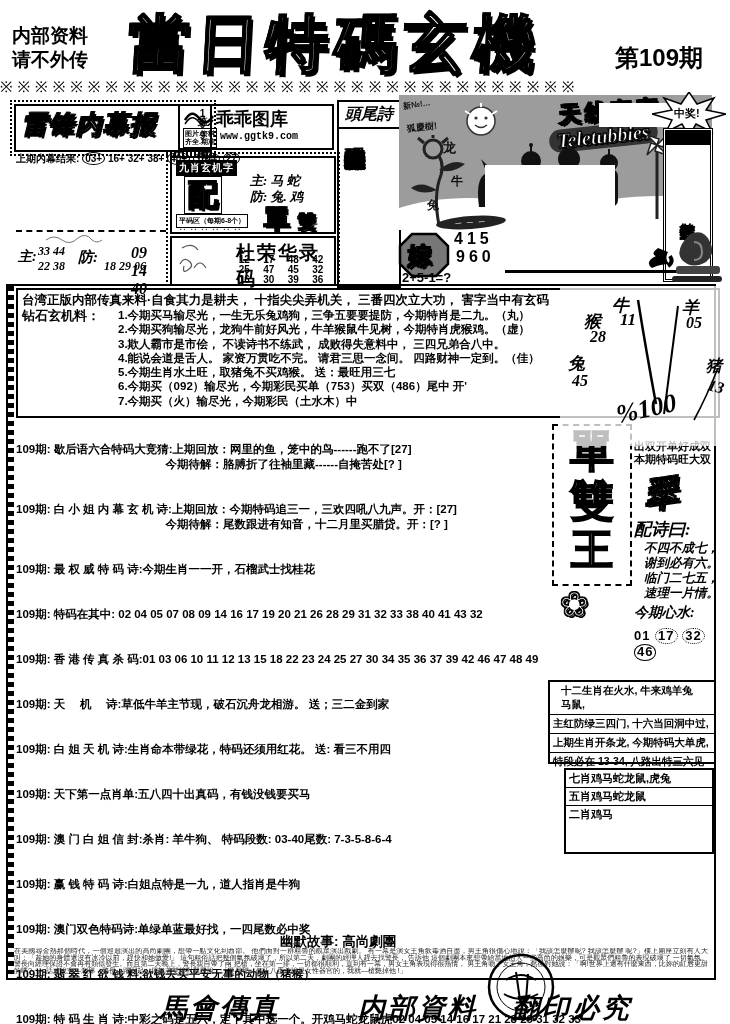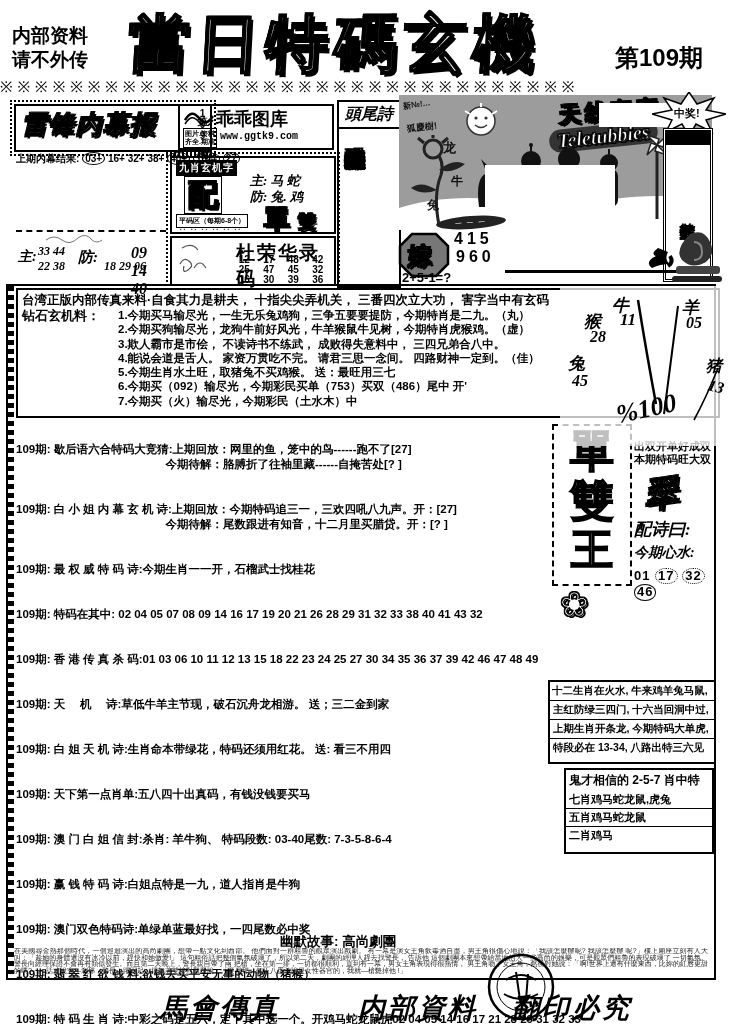--- a/index.html
+++ b/index.html
@@ -275,38 +275,43 @@
     <div class="b outline" style="font-size:44px;line-height:50px;-webkit-text-stroke:1.5px #000;text-shadow:none;">雙</div>
     <div class="b outline" style="font-size:42px;line-height:48px;-webkit-text-stroke:1.5px #000;text-shadow:none;">王</div>
   </div>
   <span class="abs outline2" style="left:560px;top:584px;font-size:34px;z-index:3;-webkit-text-stroke:1px #000;">❀</span>
 
   <div class="abs" style="left:634px;top:440px;width:92px;z-index:3;">
     <div class="b" style="font-size:11px;line-height:13px;">出双开单好成双</div>
     <div class="b" style="font-size:11px;line-height:13px;">本期特码旺大双</div>
     <div class="hand outline2" style="font-size:34px;margin:2px 0 0 10px;-webkit-text-stroke:1px #000;transform:rotate(-8deg);">翠</div>
     <div class="b hand" style="font-size:17px;margin-top:4px;">配诗曰:</div>
+    <div class="hand" style="font-size:12.5px;line-height:15px;margin-left:10px;">
+      <div>不四不成七，</div>
+      <div>谢到必有六。</div>
+      <div>临门二七五，</div>
+      <div>速理一片情。</div>
+    </div>
     <div class="hand" style="font-size:14px;margin-top:3px;">今期心水:</div>
     <div class="b" style="font-size:13px;margin-top:6px;letter-spacing:1px;">
       <span>01</span>
       <span class="circ" style="border-style:dotted;">17</span>
       <span class="circ" style="border-style:dotted;">32</span>
       <span class="circ">46</span>
     </div>
   </div>
 
   <div class="abs box" style="left:548px;top:680px;width:164px;height:80px;background:#fff;z-index:3;font-size:10.5px;font-weight:bold;">
-    <div class="underl" style="padding:2px 2px;">十二生肖在火水, 牛来鸡羊兔马鼠,</div>
+    <div class="underl" style="padding:2px 11px;">十二生肖在火水, 牛来鸡羊兔马鼠,</div>
     <div class="underl" style="padding:2px 3px;">主红防绿三四门, 十六当回洞中过,</div>
     <div class="underl" style="padding:2px 3px;">上期生肖开条龙, 今期特码大单虎,</div>
     <div style="padding:2px 3px;">特段必在 13-34, 八路出特三六见</div>
   </div>
 
   <div class="abs box" style="left:564px;top:768px;width:146px;height:82px;background:#fff;z-index:3;font-weight:bold;">
-    <div style="font-size:12px;padding:2px 3px;">鬼才相信的 2-5-7 肖中特</div>
     <div class="underl" style="font-size:11px;padding:1px 3px;">七肖鸡马蛇龙鼠,虎兔</div>
     <div class="underl" style="font-size:11px;padding:1px 3px;">五肖鸡马蛇龙鼠</div>
     <div style="font-size:11px;padding:1px 3px;">二肖鸡马</div>
   </div>
 
   <div class="abs b" style="left:280px;top:933px;font-size:13.5px;">幽默故事: 高尚劇團</div>
   <div class="abs" style="left:14px;top:948px;width:694px;height:26px;font-size:7px;line-height:6.6px;text-align:justify;overflow:hidden;color:#222;">在美國尋金熱那個時代，一個巡迴演出的高尚劇團，想帶一點文化到西部。 他們面對一群粗魯的觀眾演出戲劇。 有一幕是演女主角飲毒酒自盡，男主角很傷心地說：「我該怎麼辦呢? 我該怎麼辦 呢?」樓上廂座立刻有人大叫：「趁她的身體還沒有冰冷以前，趕快和她做愛!」 這句粗俗話把整個氣氛破壞了，所以第二天，劇團的經理人趕去找警長， 告訴他 這個劇團本來想帶給當地的人一些高尚的娛樂，可是觀眾們粗魯的表現破壞了 一切氣氛。 警長向經理保證不會再有類似發生。而且第二天晚上，警長親自帶了兩 把槍，坐在第一排，一切都很順利，直到有一幕，男女主角表現得很熱情， 男主角吻了女主角，然後對她說：「啊!世界上還有什麼東西，比妳的紅唇更甜的嗎?」—話才說完—剎那，警長—躍而起，揮舞著雙槍對觀眾說：「要是那—個王八蛋敢說是女性器官的，我就—槍斃掉他 !」</div>
 
   <div class="abs b hand" style="left:160px;top:990px;font-size:27px;letter-spacing:3px;">馬會傳真</div>
   <div class="abs b hand" style="left:358px;top:990px;font-size:27px;letter-spacing:3px;">内部資料</div>

